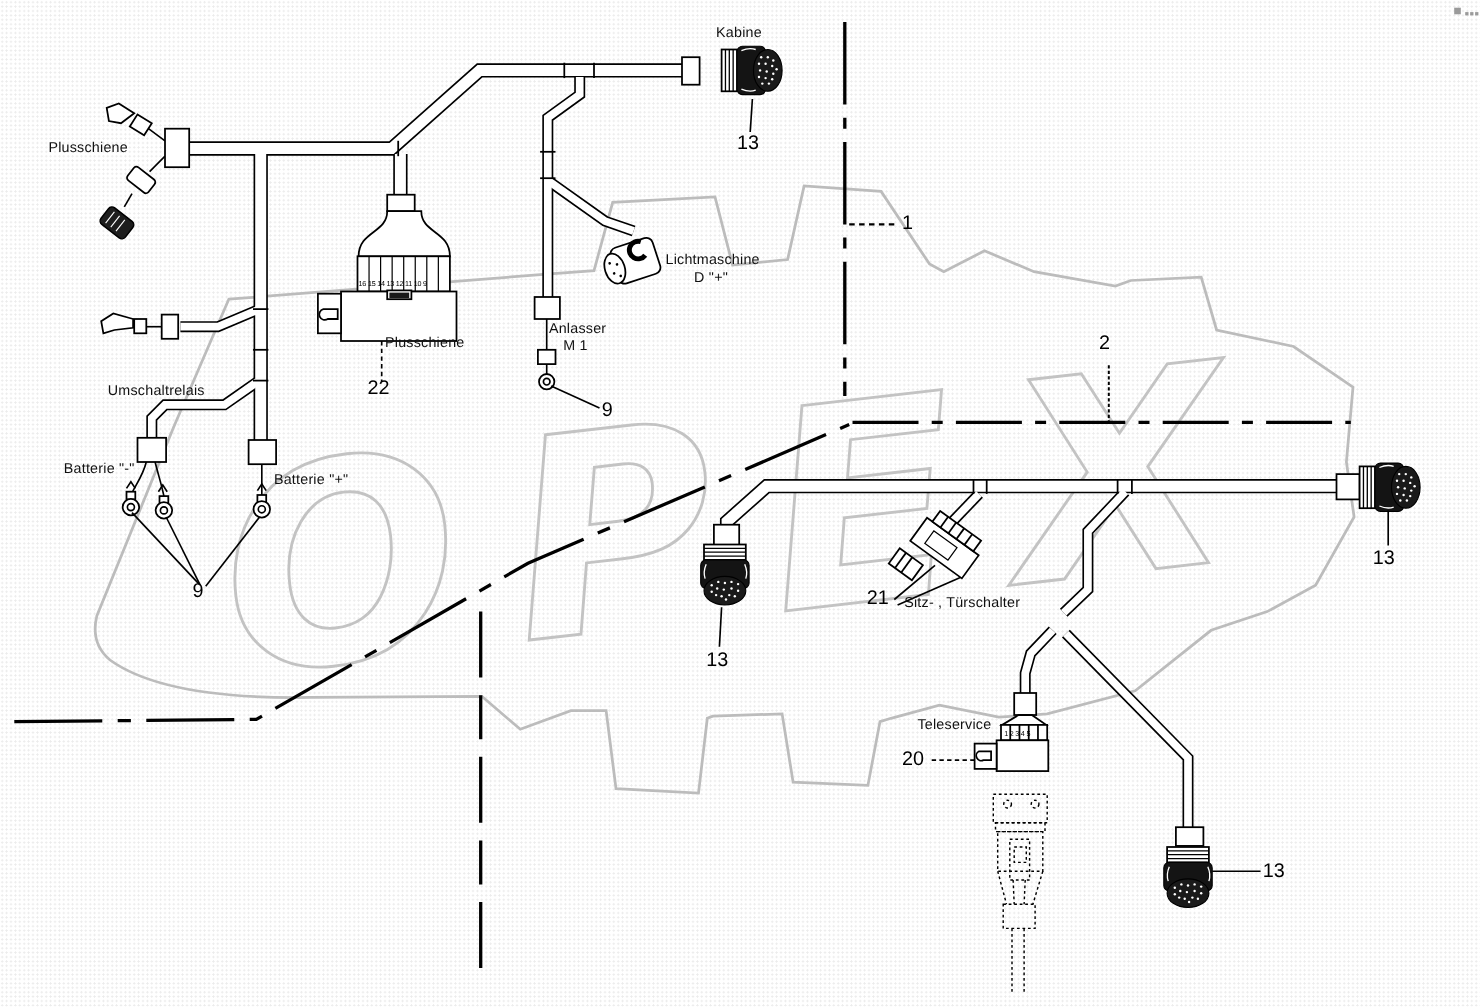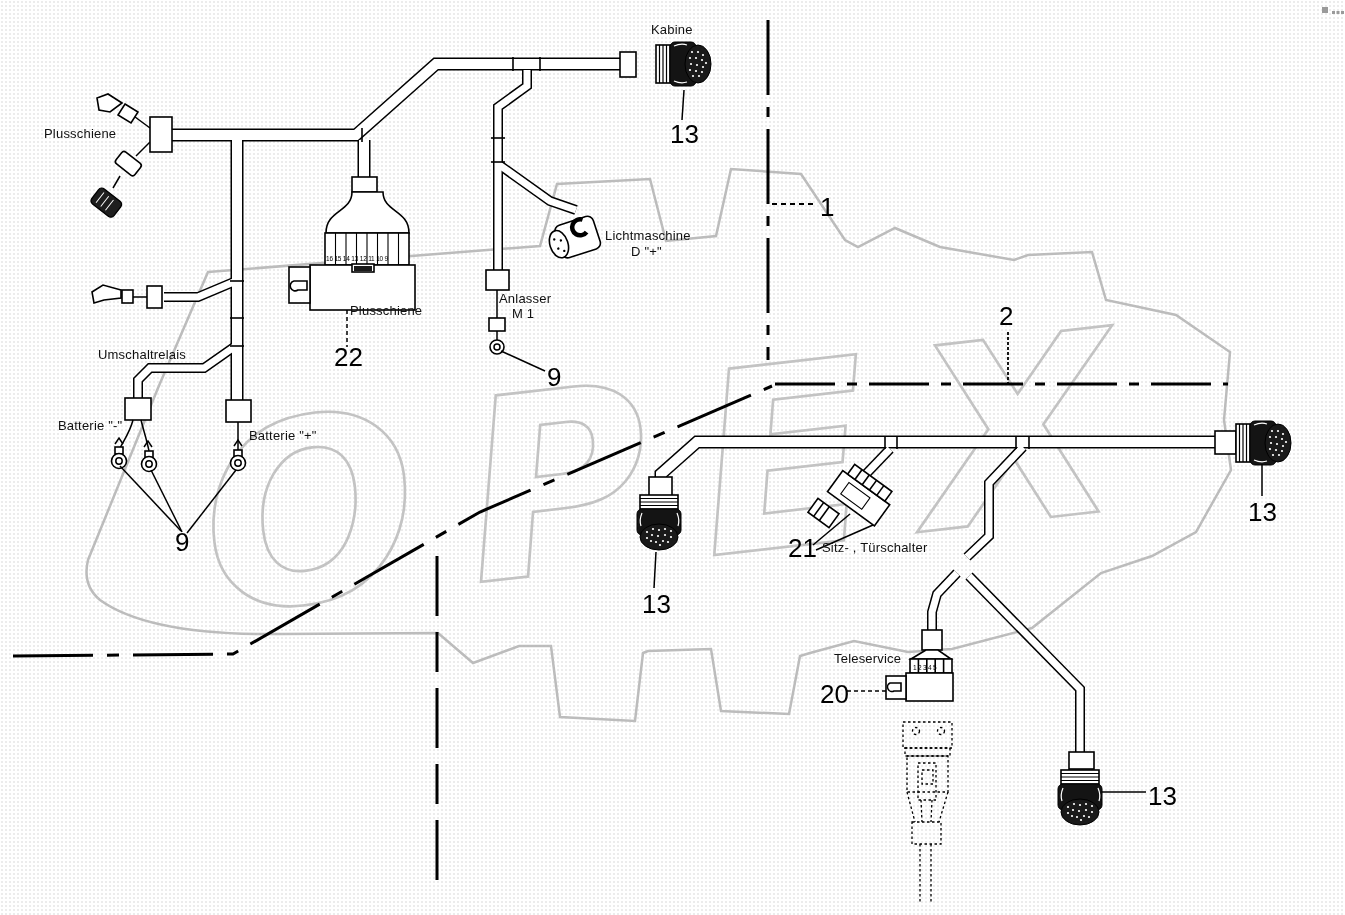--- a/index.html
+++ b/index.html
@@ -5,21 +5,21 @@
   html,body{margin:0;padding:0;}
   body{font-family:"Liberation Sans",sans-serif;}
   .canvas{
     position:relative;width:1345px;height:915px;overflow:hidden;
     background:#ffffff;
     background-image:radial-gradient(circle,#ececec 0.8px,transparent 0.9px);
     background-size:4px 4px;
   }
   svg{position:absolute;left:0;top:0;}
   .lbl{position:absolute;font-size:13px;color:#101010;white-space:nowrap;letter-spacing:0.2px;}
-  .num{position:absolute;font-size:26px;color:#000;white-space:nowrap;}
+  .num{position:absolute;font-size:18px;color:#000;white-space:nowrap;}
   .pins{position:absolute;font-size:6.5px;letter-spacing:-0.2px;color:#000;white-space:nowrap;}
   
   .wo{stroke:#000;stroke-width:13;fill:none;stroke-linejoin:miter;stroke-linecap:butt;}
   .wo.thin{stroke-width:10;}
   .wi{stroke:#fff;stroke-width:10;fill:none;stroke-linejoin:miter;stroke-linecap:butt;}
   .wi.thin{stroke-width:7;}
   .box{fill:#fff;stroke:#000;stroke-width:1.6;}
   .ln{stroke:#000;stroke-width:1.5;fill:none;}
   .tick{stroke:#000;stroke-width:1.6;}
   .ghost{fill:none;stroke:#000;stroke-width:1.3;stroke-dasharray:2.5 2.5;}

